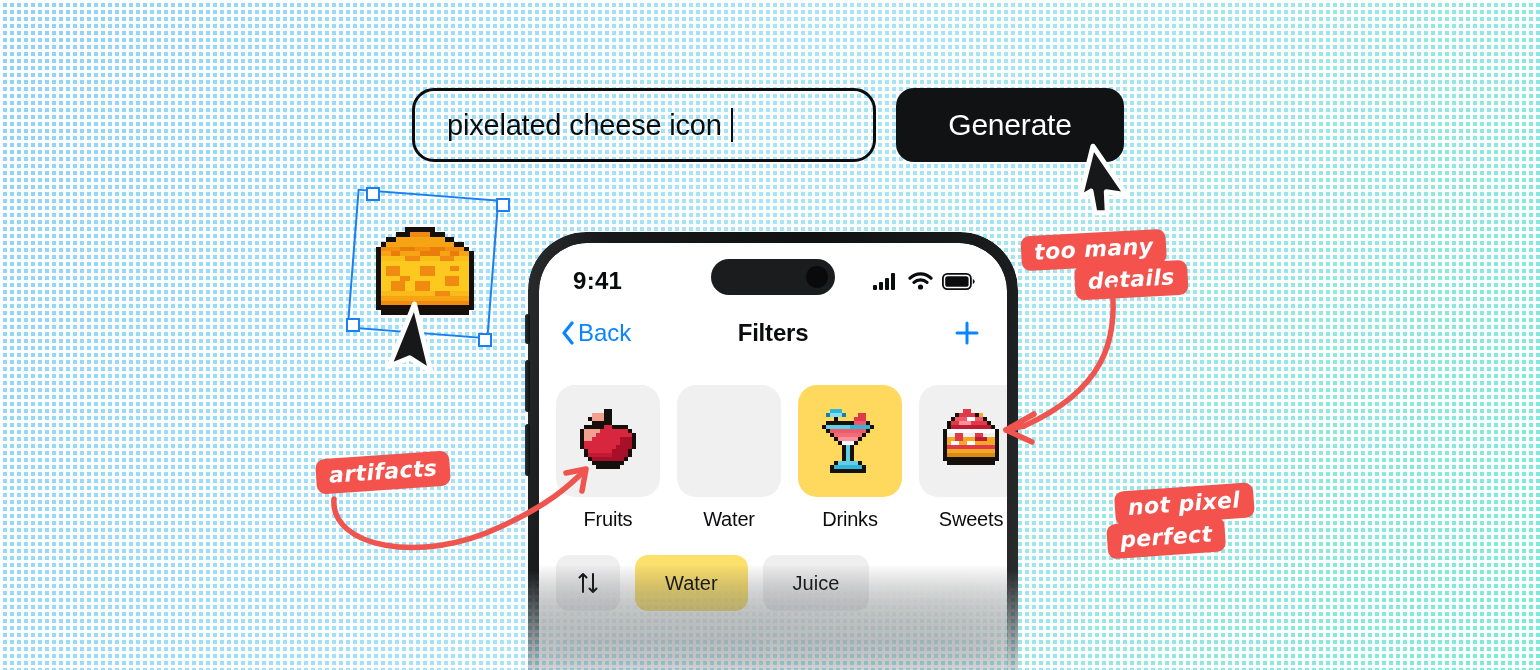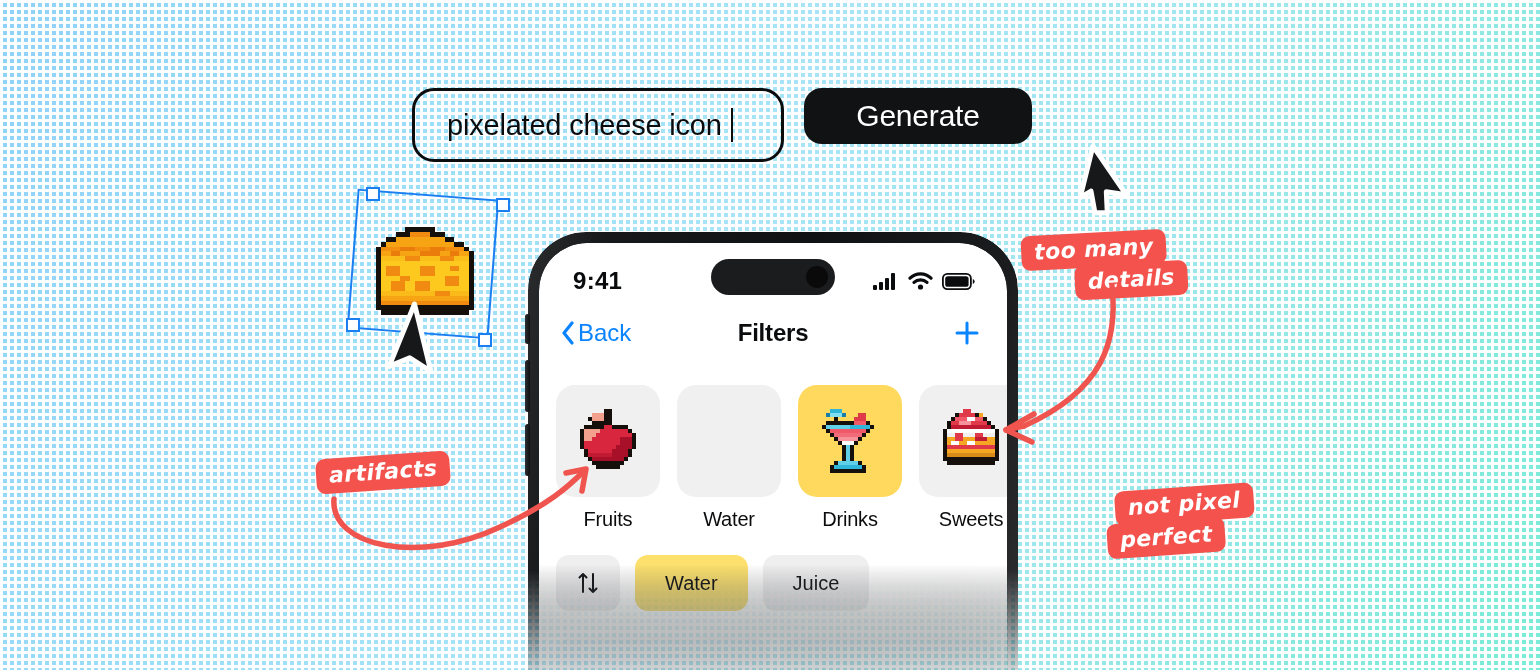--- a/index.html
+++ b/index.html
@@ -26,32 +26,32 @@
       repeating-linear-gradient(to bottom, rgba(255,255,255,.8) 0 3px, rgba(255,255,255,0) 3px 7px);
     background-size: 100% 1.6px, 1.6px 100%;
     background-repeat: repeat-y, repeat-x;
     background-position: 0 12px, 21px 0;
     background-origin: padding-box;
   }
 
   
   #prompt-row { position: absolute; left: 412px; top: 88px; display: flex; align-items: flex-start; gap: 20px; }
   #prompt-input {
-    width: 372px; height: 74px;
+    width: 464px; height: 74px;
     border: 3.5px solid #0b0c0e; border-radius: 22px;
     background: transparent;
     display: flex; align-items: center; padding: 0 32px;
     font-size: 29px; color: #0b0c0e; letter-spacing: -.2px;
   }
   #prompt-input .caret {
     display: inline-block; width: 2.5px; height: 34px;
     background: #0b0c0e; margin-left: 9px; vertical-align: middle;
   }
   #generate-button {
-    width: 228px; height: 56px; border-radius: 18px;
+    width: 228px; height: 74px; border-radius: 18px;
     background: #111214; color: #fff; border: 0;
     font-family: "Liberation Sans", sans-serif;
     font-size: 30px; letter-spacing: -.2px;
     display: flex; align-items: center; justify-content: center;
     cursor: pointer;
   }
 
   
   .cursor { position: absolute; }
   #cursor-generate { left: 1080px; top: 148px; transform: rotate(14deg); }

